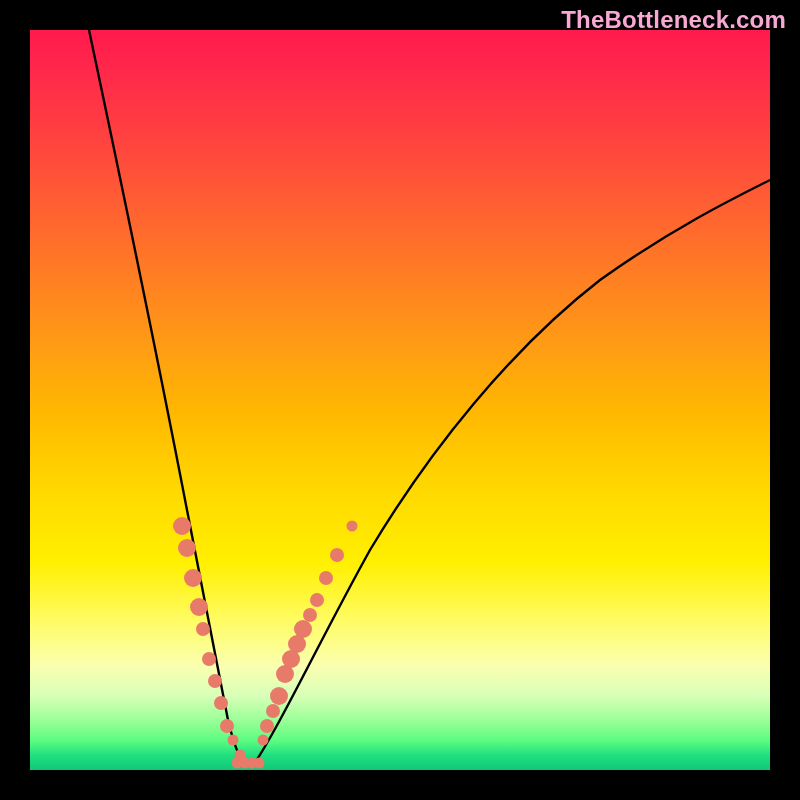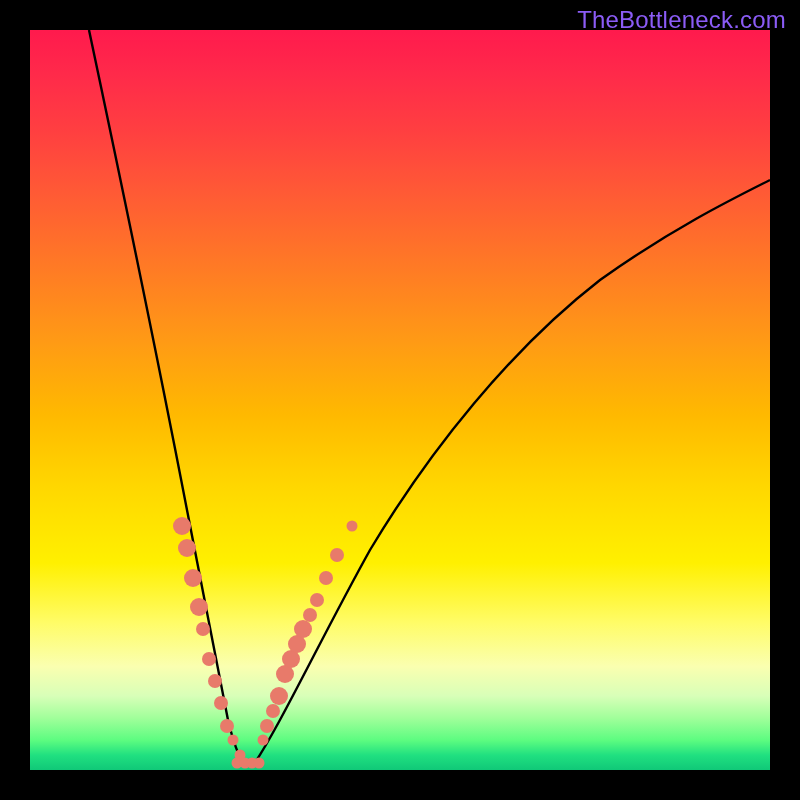--- a/index.html
+++ b/index.html
@@ -42,23 +42,23 @@
       #a0ff9a 93%,
       #5cfc80 96%,
       #20e080 98%,
       #10c878 100%
     );
   }
   .watermark {
     position: absolute;
     top: 6px;
     right: 14px;
-    color: #8b5cf6;
+    color: #f9a8d4;
     font-size: 24px;
-    font-weight: 400;
+    font-weight: 700;
     letter-spacing: 0.2px;
     z-index: 10;
     user-select: none;
   }
   svg.curves {
     position: absolute;
     left: 0;
     top: 0;
     width: 740px;
     height: 740px;

